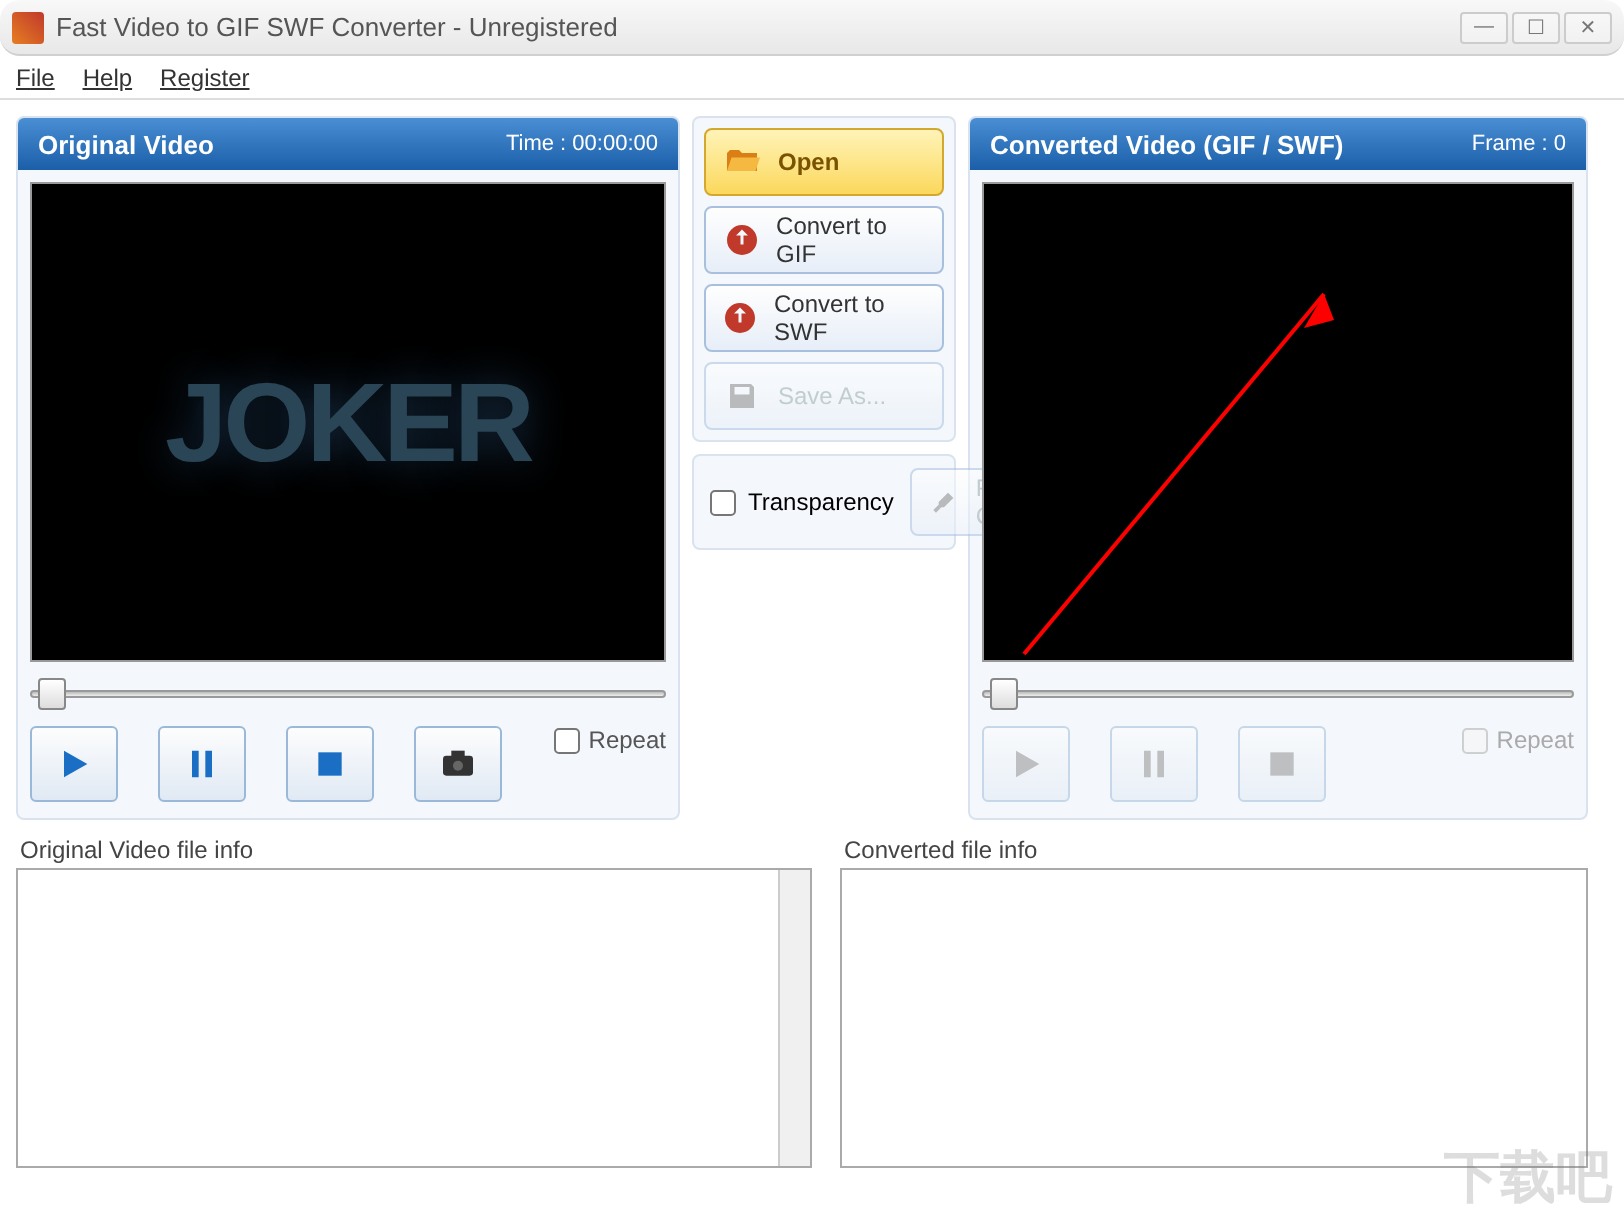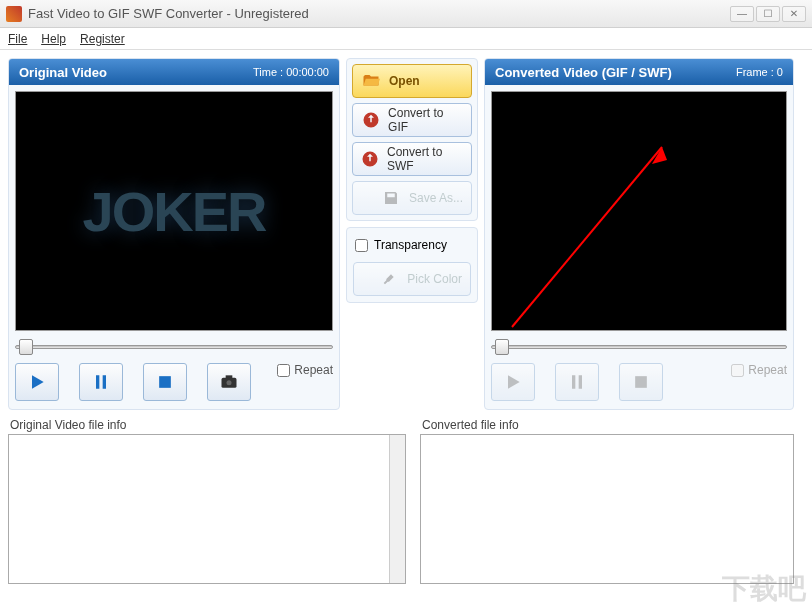--- a/index.html
+++ b/index.html
@@ -1,17 +1,17 @@
 <!DOCTYPE html>
 <html><head>
 <meta charset="utf-8">
 <style>
 * { box-sizing: border-box; margin: 0; padding: 0; }
 body { font-family: "Segoe UI", Tahoma, sans-serif; font-size: 12px; background: #fff; width: 812px; height: 610px; overflow: hidden; }
-.titlebar { height: 28px; background: linear-gradient(#f8f8f8,#e8e8e8); border-bottom: 1px solid #d0d0d0; display: flex; align-items: center; padding: 0 6px; }
+.titlebar { height: 28px; background: linear-gradient(#f8f8f8,#e8e8e8); border-bottom: 1px solid #d0d0d0; display: flex; align-items: center; padding: 0 6px; border-radius: 10px; }
 .titlebar-icon { width: 16px; height: 16px; background: linear-gradient(45deg,#e67e22,#c0392b); margin-right: 6px; border-radius: 2px; }
 .titlebar-text { flex: 1; color: #555; font-size: 13px; }
 .win-controls { display: flex; gap: 2px; }
 .win-btn { width: 24px; height: 16px; background: rgba(255,255,255,0.3); border: 1px solid #ccc; border-radius: 2px; display: flex; align-items: center; justify-content: center; font-size: 10px; color: #777; cursor: pointer; }
 .menubar { height: 22px; display: flex; align-items: center; padding: 0 8px; gap: 14px; border-bottom: 1px solid #ddd; }
 .menubar span { color: #333; cursor: pointer; text-decoration: underline; text-underline-offset: 1px; }
 .menubar span::first-letter { text-decoration: underline; }
 .content { padding: 8px; display: flex; gap: 6px; height: 368px; }
 .panel { background: #f4f8fc; border: 1px solid #d9e3f0; border-radius: 4px; display: flex; flex-direction: column; }
 .left-panel { width: 332px; }
@@ -25,23 +25,23 @@
 .slider-track { height: 4px; background: linear-gradient(#bbb,#eee); border: 1px solid #999; border-radius: 2px; margin-top: 8px; }
 .slider-thumb { position: absolute; top: 2px; left: 4px; width: 14px; height: 16px; background: linear-gradient(#fff,#ddd); border: 1px solid #888; border-radius: 2px; cursor: pointer; }
 .controls-row { display: flex; align-items: flex-start; padding: 6px; gap: 20px; }
 .play-btn { width: 44px; height: 38px; background: linear-gradient(#fdfdfd,#e0e9f4); border: 1px solid #9ab8d8; border-radius: 3px; display: flex; align-items: center; justify-content: center; cursor: pointer; }
 .play-btn.disabled { opacity: 0.5; cursor: default; }
 .play-btn svg { width: 20px; height: 20px; }
 .checkbox-wrap { margin-left: auto; display: flex; align-items: center; gap: 4px; color: #555; }
 .checkbox-wrap.disabled { color: #aaa; }
 .action-btn { height: 34px; background: linear-gradient(#fefefe,#e7eef8); border: 1px solid #a8c0de; border-radius: 4px; display: flex; align-items: center; padding: 0 8px; gap: 8px; cursor: pointer; font-size: 12px; color: #333; }
 .action-btn.primary { background: linear-gradient(#fff3b8,#fbd85c); border-color: #d4a82e; color: #7a5200; font-weight: bold; }
-.action-btn.disabled { opacity: 0.55; color: #9aa; cursor: default; justify-content: flex-end; }
+.action-btn.disabled { opacity: 0.55; color: #9aa; cursor: default; }
 .action-btn .ico { width: 20px; height: 20px; display: flex; align-items: center; justify-content: center; }
-.sub-panel { background: #f4f8fc; border: 1px solid #d9e3f0; border-radius: 4px; padding: 6px; display: flex; flex-direction: column; gap: 6px; }
+.sub-panel { background: #f4f8fc; border: 1px solid #d9e3f0; border-radius: 4px; padding: 6px; display: flex; flex-direction: row; gap: 6px; }
 .check-row { display: flex; align-items: center; gap: 6px; padding: 4px 2px; }
 .info-section { padding: 0 8px 8px; display: flex; gap: 14px; }
 .info-box { display: flex; flex-direction: column; }
 .info-left { width: 398px; }
 .info-right { width: 374px; }
 .info-label { color: #444; margin-bottom: 2px; padding-left: 2px; }
 .info-text { height: 150px; border: 1px solid #aaa; background: #fff; padding: 6px; font-family: "Courier New", monospace; font-size: 12px; color: #222; white-space: pre-wrap; overflow: auto; position: relative; }
 .scroll-indicator { position: absolute; right: 0; top: 0; width: 16px; height: 100%; background: #f0f0f0; border-left: 1px solid #ccc; }
 .watermark { position: fixed; right: 6px; bottom: 2px; font-size: 28px; color: rgba(120,120,120,0.25); font-weight: bold; font-family: Liberation Sans, sans-serif; pointer-events: none; }
 .arrow-svg { position: absolute; pointer-events: none; }

